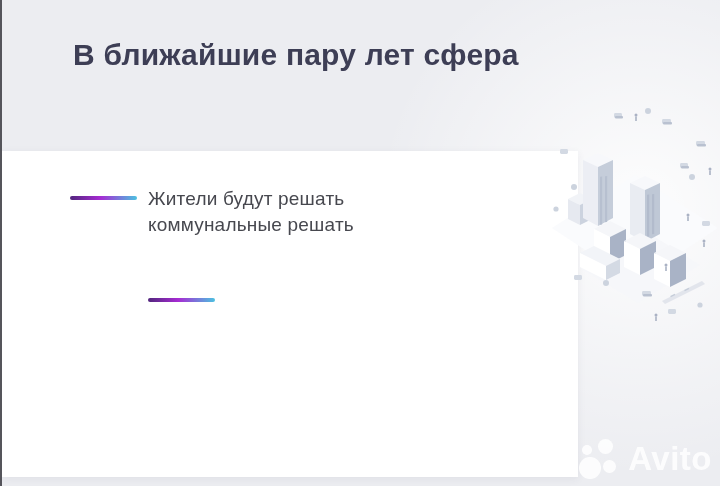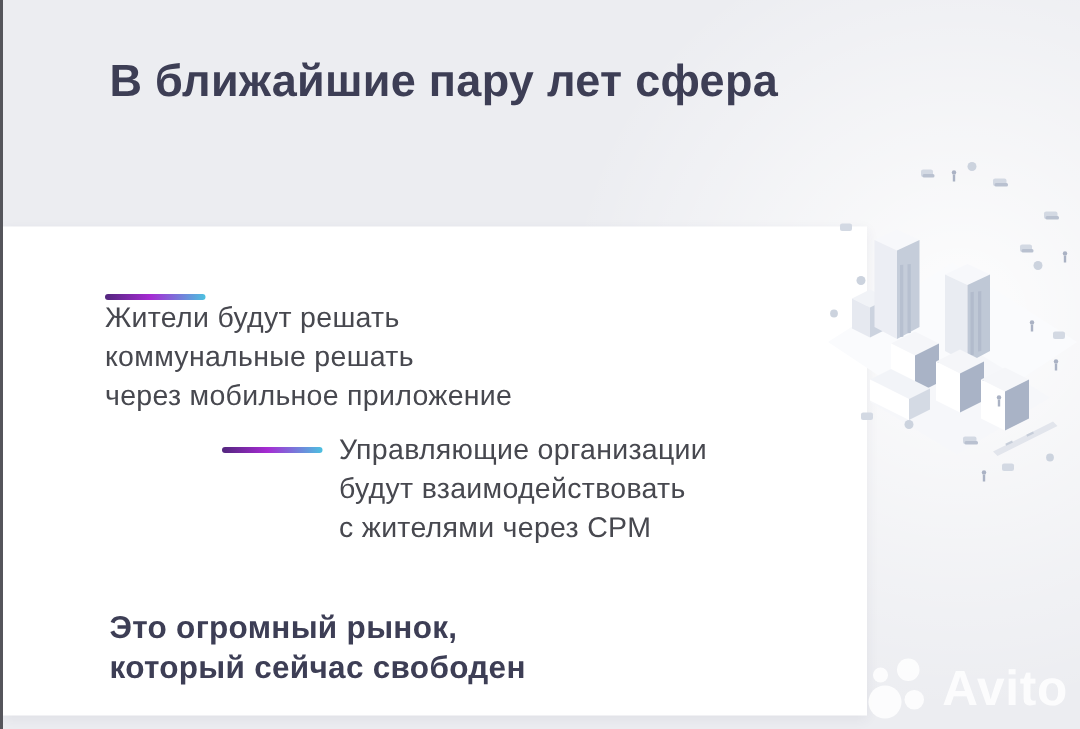--- a/index.html
+++ b/index.html
@@ -41,21 +41,21 @@
     background: var(--card, #ffffff);
     box-shadow: 0 2px 8px rgba(62,63,86,0.07);
     z-index: 1;
   }
   .bullet {
     position: absolute;
     display: flex;
     align-items: flex-start;
     z-index: 3;
   }
-  .bullet-1 { left: 70px; top: 186px; flex-direction: column; }
+  .bullet-1 { left: 70px; top: 186px; }
   .bullet-2 { left: 148px; top: 288px; }
   .bullet-dash {
     width: 67px; height: 4px;
     border-radius: 2px;
     margin-top: 10px;
     margin-right: 11px;
     flex: none;
     background: linear-gradient(90deg,
       var(--grad1, #52267d) 0%,
       var(--grad2, #a62bd3) 45%,
@@ -120,29 +120,27 @@
 <div class="slide">
 
   <div class="edge-line"></div>
 
   <h1 class="title"><span>В ближайшие пару лет сфера</span><br></h1>
 
   <div class="card"></div>
 
   <div class="bullet bullet-1">
     <span class="bullet-dash"></span>
-    <div class="bullet-text"><span>Жители будут решать</span><br><span>коммунальные решать</span><br><span>через мобильное приложение</span></div>
+    <div class="bullet-text"><span>Жители будут решать</span><br><span>коммунальные решать</span><br></div>
   </div>
 
   <div class="bullet bullet-2">
     <span class="bullet-dash"></span>
-    <div class="bullet-text"><span>Управляющие организации</span><br><span>будут взаимодействовать</span><br><span>с жителями через CPM</span></div>
   </div>
 
-  <div class="footer-note"><span>Это огромный рынок,</span><br><span>который сейчас свободен</span></div>
 
   <svg class="city" viewBox="0 0 170 230" xmlns="http://www.w3.org/2000/svg">
 
     <polygon points="2,125 85,72 168,125 85,180" fill="#fafbfd"></polygon>
     <polygon points="30,165 95,128 150,162 88,200" fill="#f6f7fa"></polygon>
 
     <g>
       <polygon points="18,96 30,90 42,96 30,102" fill="#f1f3f7"></polygon>
       <polygon points="18,96 18,116 30,122 30,102" fill="#e6e9f0"></polygon>
       <polygon points="30,102 30,122 42,116 42,96" fill="#ccd3df"></polygon>

